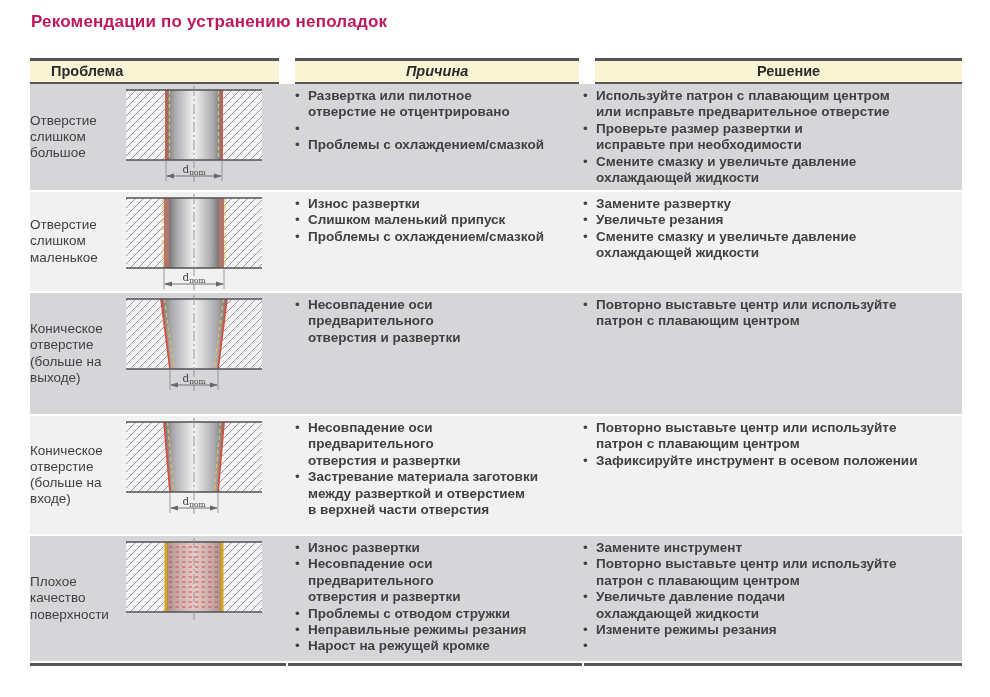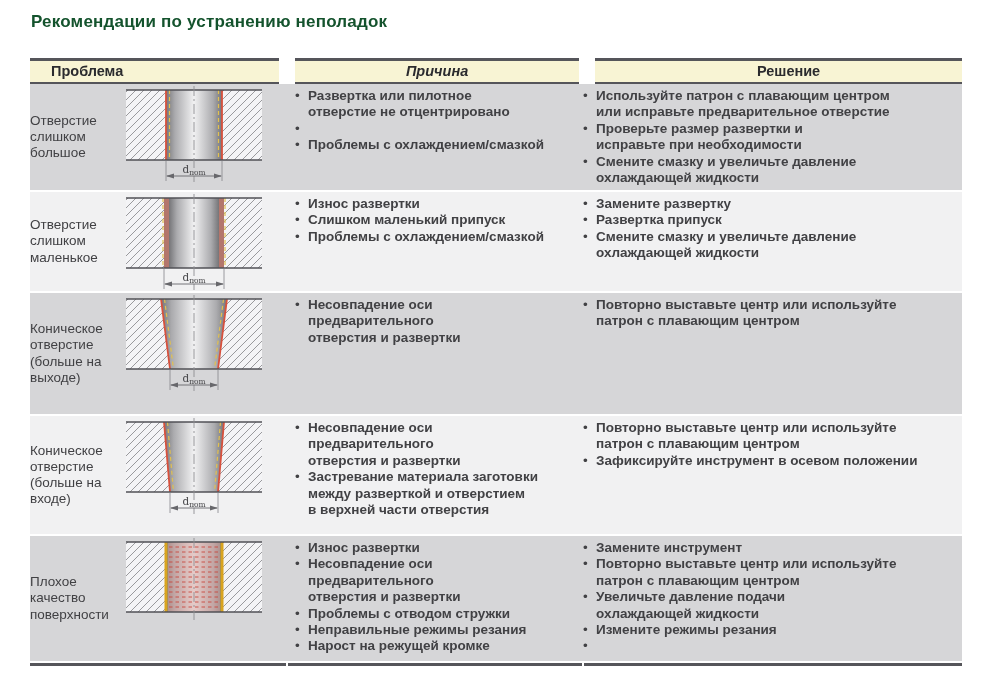--- a/index.html
+++ b/index.html
@@ -2,21 +2,21 @@
 <html><head>
 <meta charset="utf-8">
 <style>
   html,body{margin:0;padding:0;}
   body{
     width:990px;height:697px;background:#ffffff;overflow:hidden;
     font-family:"Liberation Sans", sans-serif;
   }
   .page-title{
     margin:0;padding:12px 0 0 31px;
-    font-size:17px;font-weight:bold;color:#14532d;letter-spacing:.2px;
+    font-size:17px;font-weight:bold;color:#be185d;letter-spacing:.2px;
   }
   .ttable{margin:26px 0 0 30px;width:932px;}
   .thead{display:flex;gap:16px;}
   .th{
     background:#f8f4d4;box-sizing:border-box;
     border-top:3px solid #55555a;border-bottom:2px solid #55555a;
     font-size:14.5px;font-weight:bold;color:#2b2b2e;
     padding:2px 0 3px;text-align:center;
   }
   .th1{width:257px;text-align:left;padding-left:21px;box-sizing:border-box;}
@@ -175,21 +175,21 @@
           </ul>
     </div>
     <div class="c-solution">
       <ul class="blist">
             <li>
               <span class="bullet">•</span>
               <span class="btext">Замените развертку</span>
             </li>
             <li>
               <span class="bullet">•</span>
-              <span class="btext">Развертка припуск</span>
+              <span class="btext">Увеличьте резания</span>
             </li>
             <li>
               <span class="bullet">•</span>
               <span class="btext">Смените смазку и увеличьте давление
 охлаждающей жидкости</span>
             </li>
           </ul>
     </div>
   </div>
 

